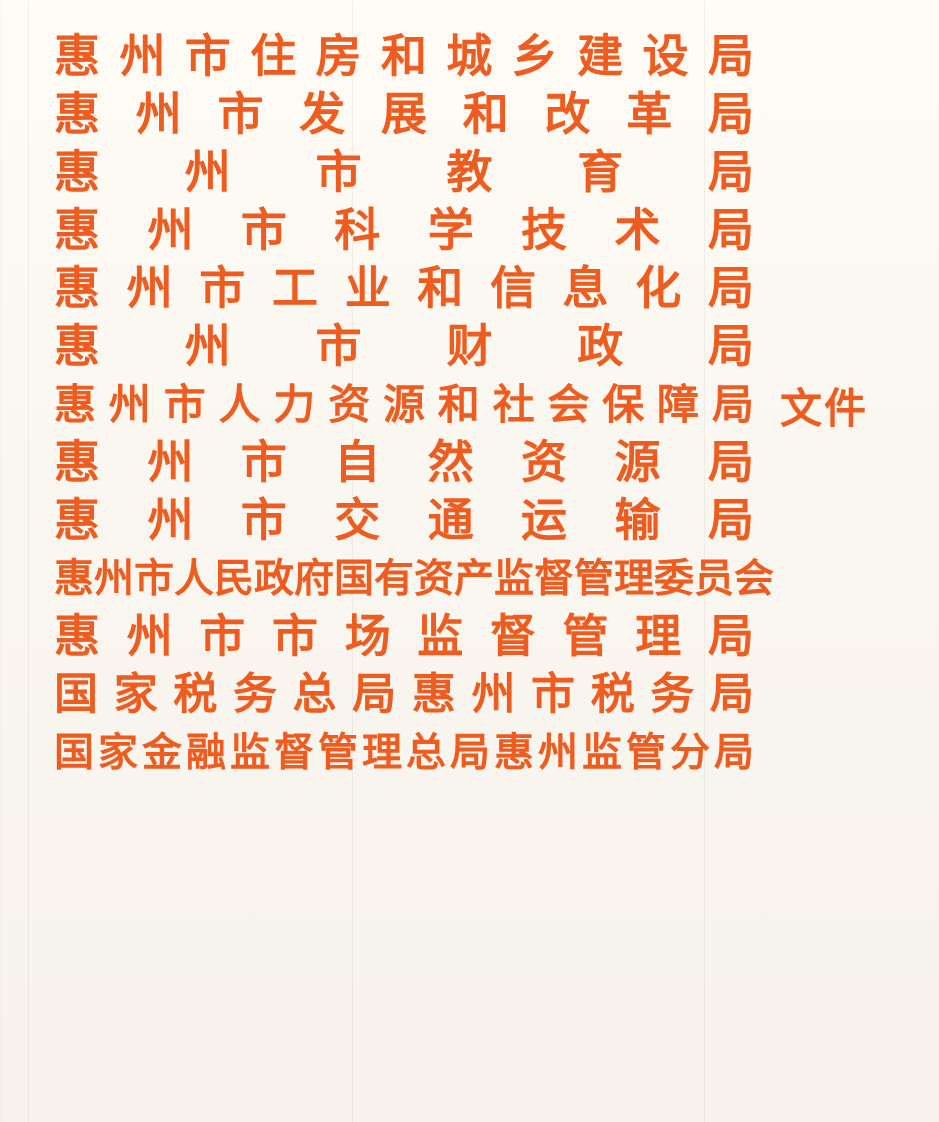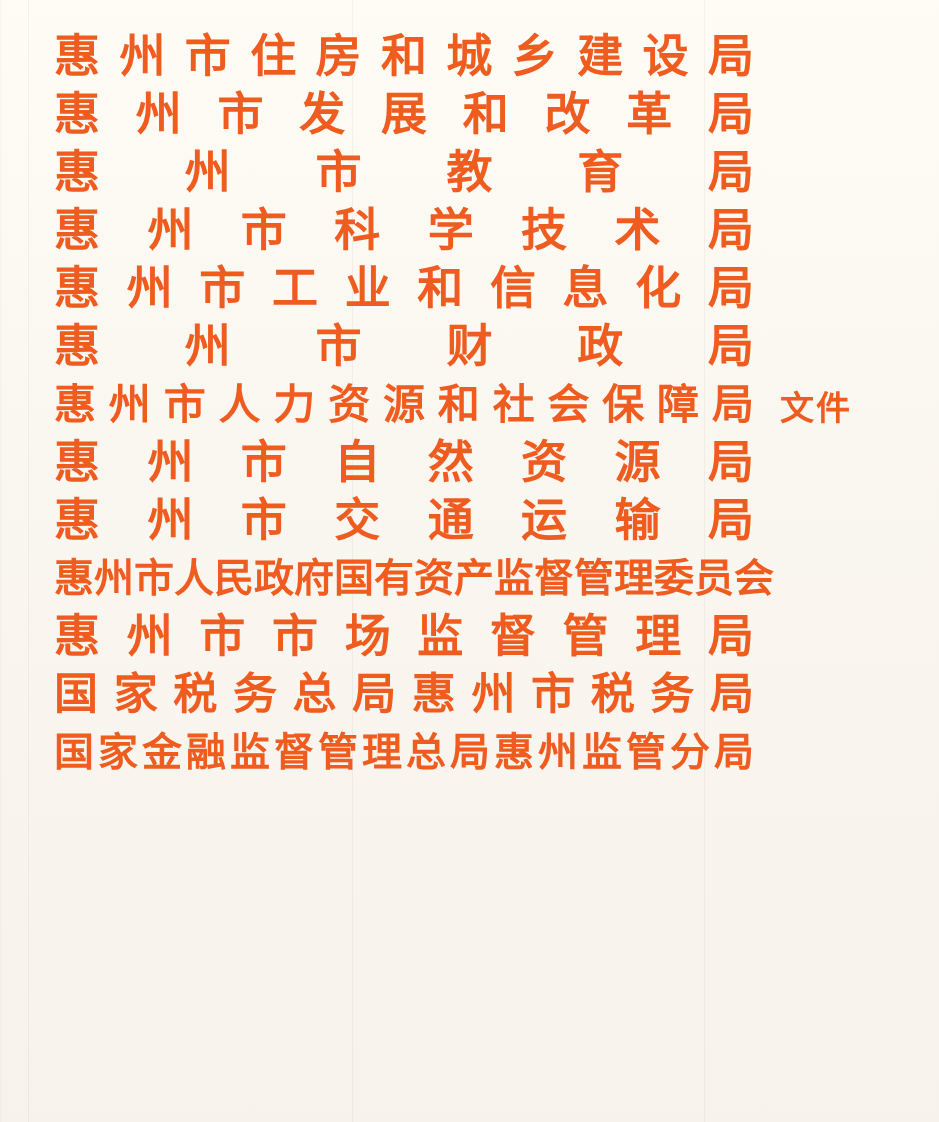--- a/index.html
+++ b/index.html
@@ -78,21 +78,21 @@
   }
 
   .sz-1 { font-size: 46px; }   
   .sz-2 { font-size: 44px; }
   .sz-3 { font-size: 42px; }   
   .sz-4 { font-size: 40px; }
 
   .wenjian {
     color: #ef5c20;
     font-weight: bold;
-    font-size: 34px;
+    font-size: 42px;
     font-family: "Liberation Serif", "DejaVu Serif", serif;
     margin-left: 26px;
     line-height: 1;
     letter-spacing: 2px;
     align-self: center;
     margin-top: 8px;
   }
 
   
   .doc-number {

